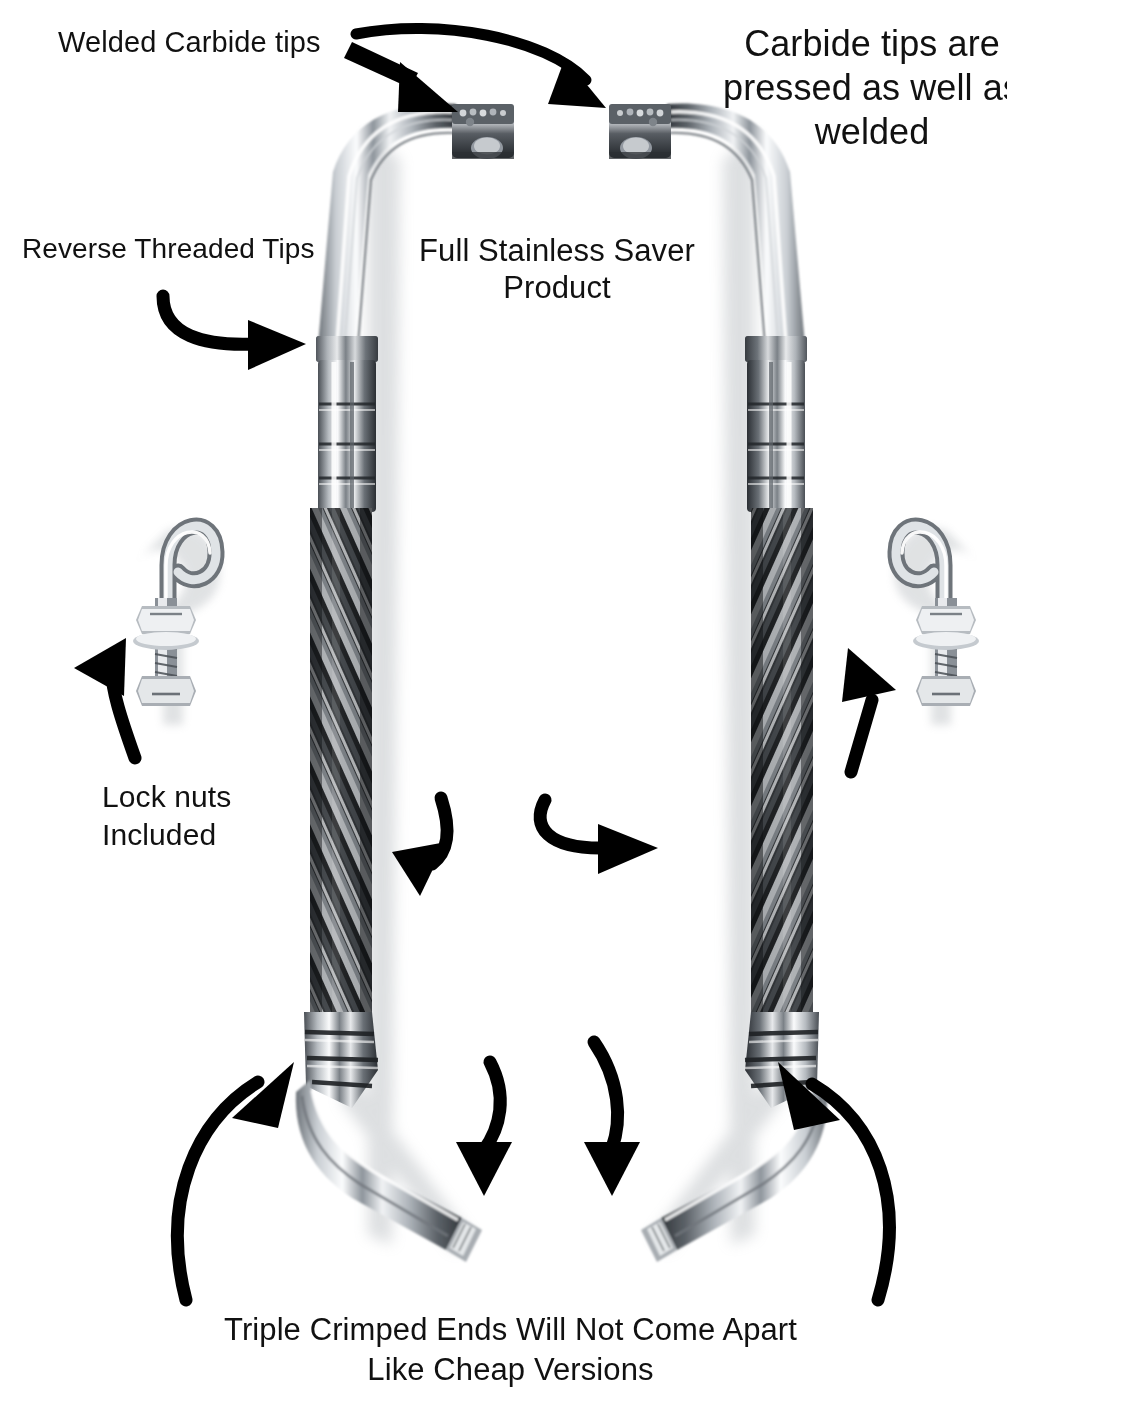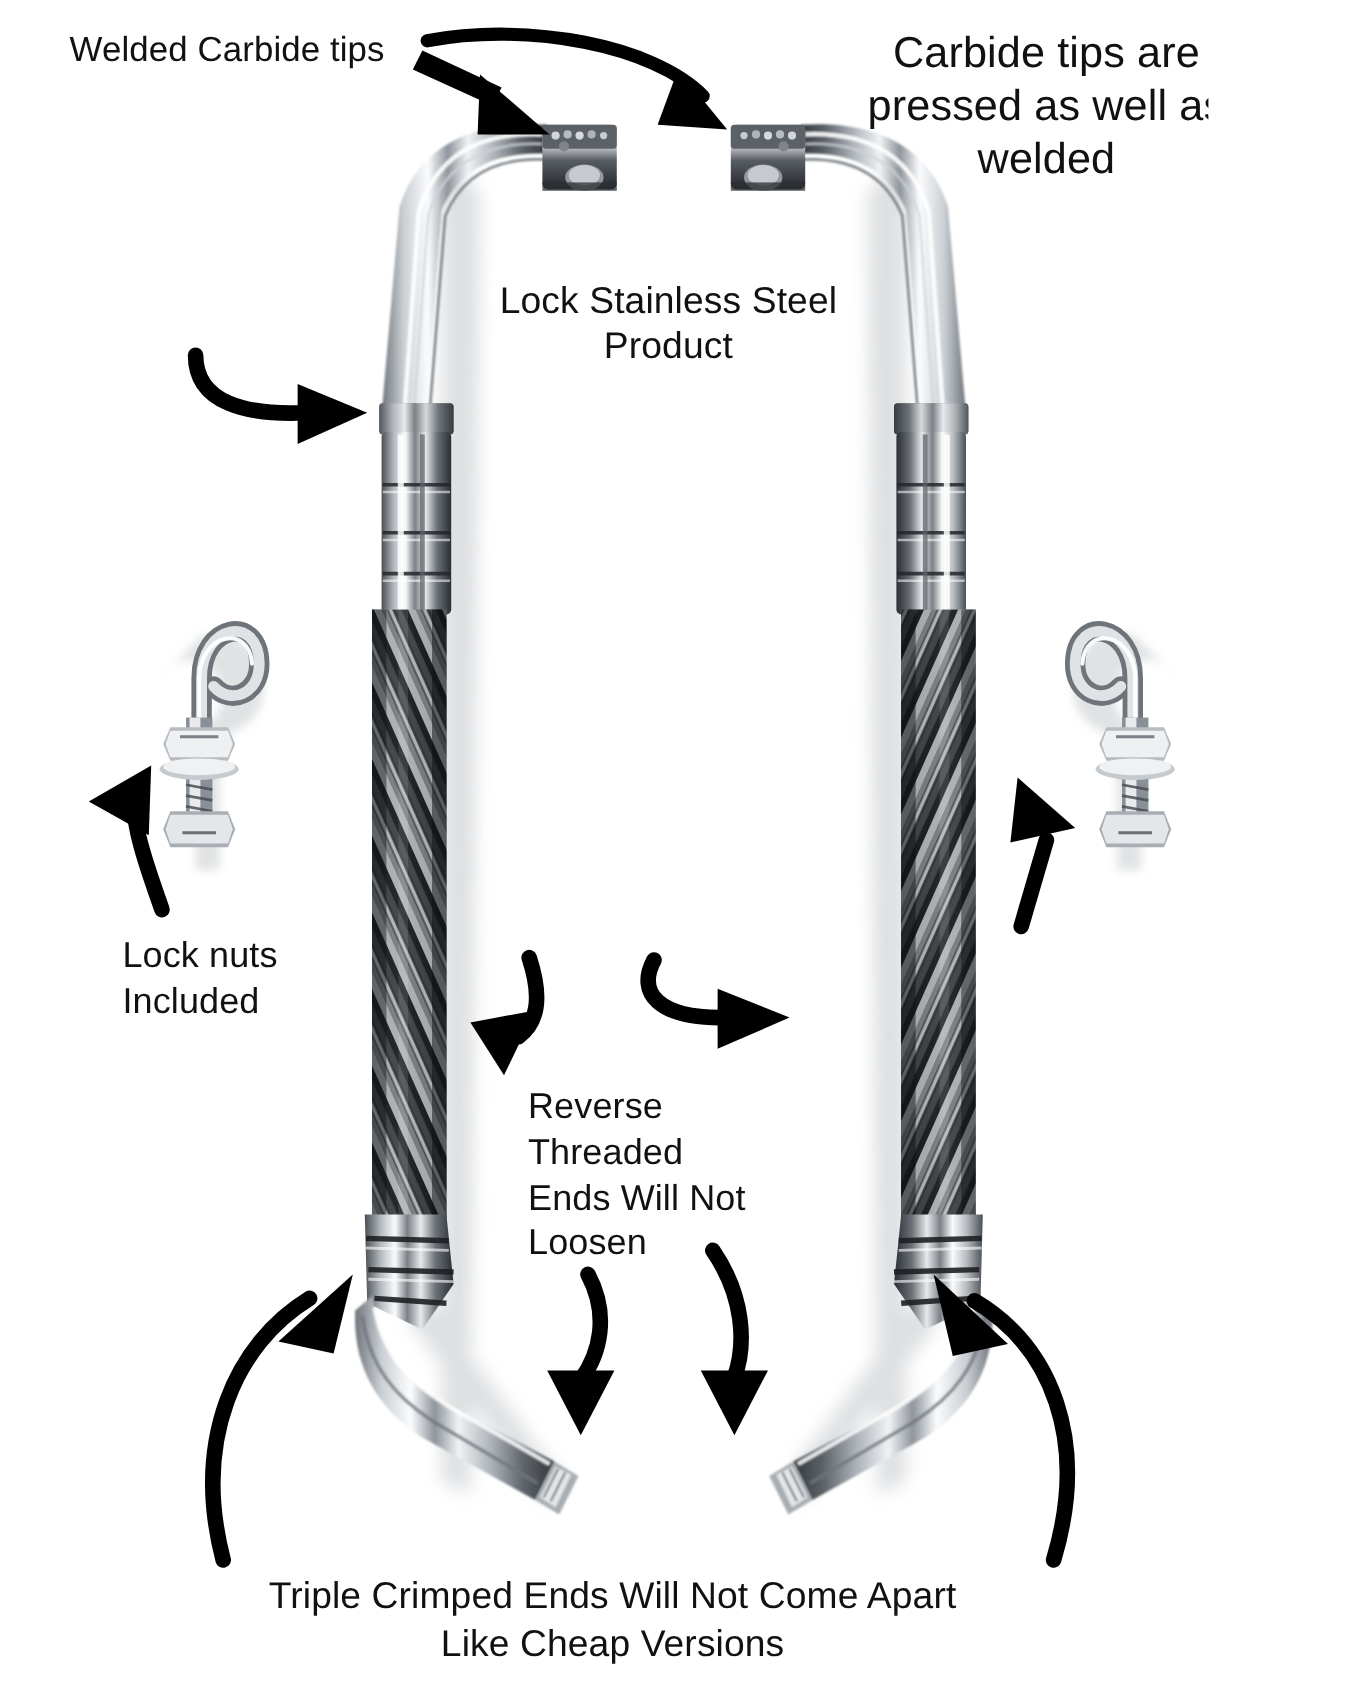--- a/index.html
+++ b/index.html
@@ -444,30 +444,27 @@
       </g>
     </g>
   </svg>
 
   <div class="lbl" id="lbl-welded">Welded Carbide tips</div>
 
   <div class="lbl" id="lbl-pressed">Carbide tips are
 pressed as well as
 welded</div>
 
-
-  <div class="lbl" id="lbl-fullss">Lock Stainless Steel
+  <div class="lbl" id="lbl-revtips">Reverse Threaded Tips</div>
+
+  <div class="lbl" id="lbl-fullss">Full Stainless Saver
 Product</div>
 
 
   <div class="lbl" id="lbl-locknuts">Lock nuts
 Included</div>
 
 
-  <div class="lbl" id="lbl-reverse">Reverse
-Threaded
-Ends Will Not
-Loosen</div>
 
   <div class="lbl" id="lbl-triple">Triple Crimped Ends Will Not Come Apart
 Like Cheap Versions</div>
 
 </div>
 
 </body></html>

